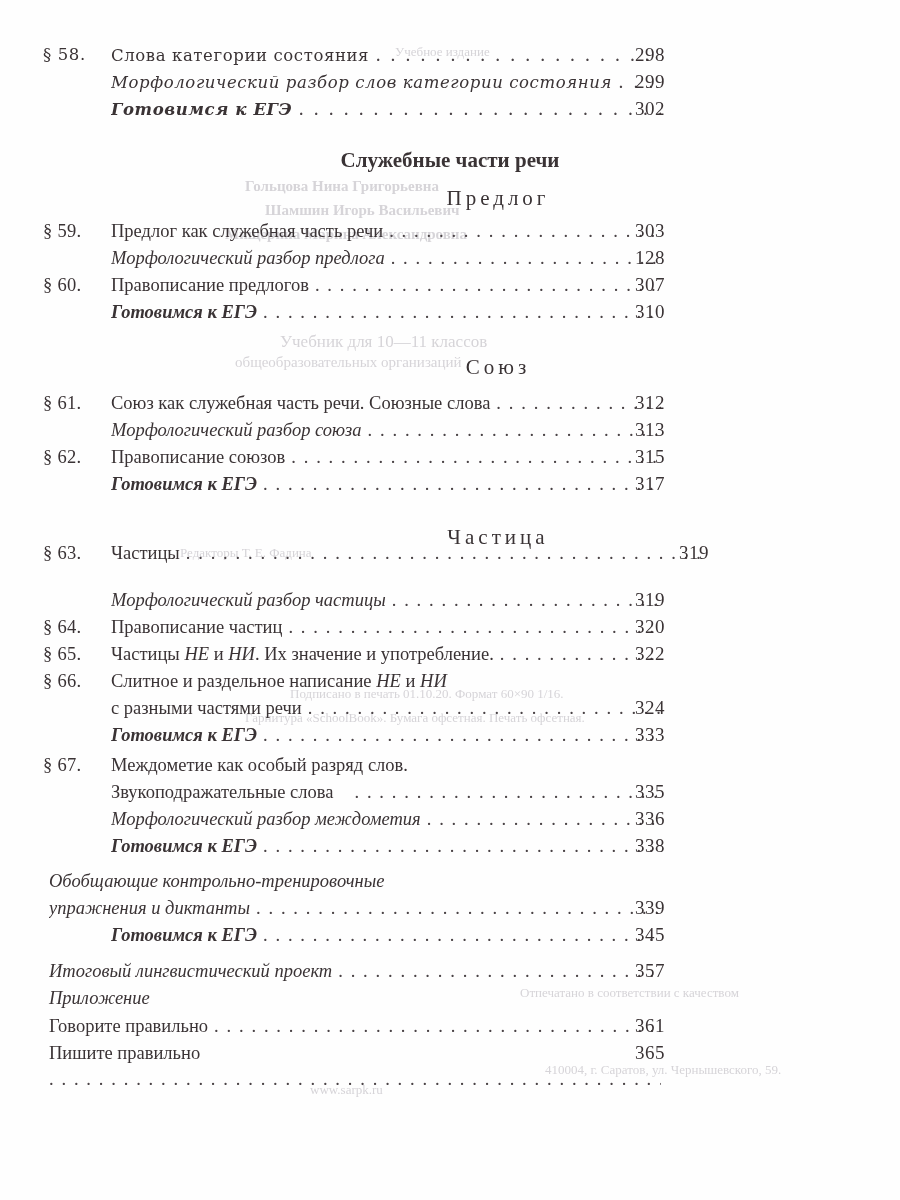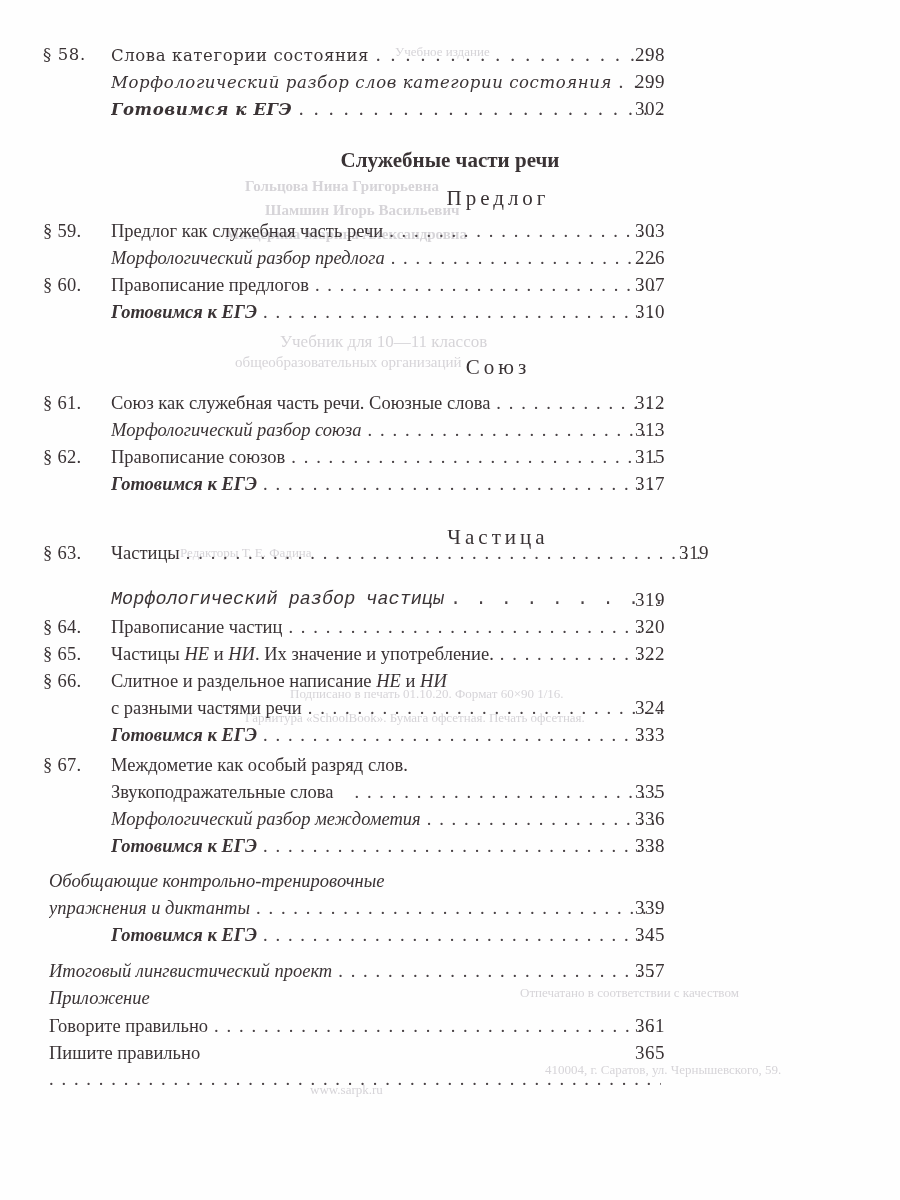--- a/index.html
+++ b/index.html
@@ -158,21 +158,21 @@
       <span class="title">Предлог как служебная часть речи</span>
       <span class="leader"></span>
     </span>
     <span class="page-no">303</span>
   </div>
   <div class="row narrow" style="top:245px;">
     <span class="entry" style="left:96px;">
       <span class="title italic">Морфологический разбор предлога</span>
       <span class="leader"></span>
     </span>
-    <span class="page-no">226</span>
+    <span class="page-no">128</span>
   </div>
   <div class="row narrow" style="top:272px;">
     <span class="num">§ 60.</span>
     <span class="entry" style="left:96px;">
       <span class="title">Правописание предлогов</span>
       <span class="leader"></span>
     </span>
     <span class="page-no">307</span>
   </div>
   <div class="row narrow" style="top:299px;">
@@ -218,21 +218,21 @@
   <div class="subsection-title" style="top:525px;">Частица</div>
   <div class="row narrow" style="top:540px;padding-left:44px;">
     <span class="num">§ 63.</span>
     <span class="entry" style="left:96px;">
       <span class="title">Частицы</span>
       <span class="leader"></span>
     </span>
     <span class="page-no">319</span>
   </div>
   <div class="row narrow" style="top:587px;">
-    <span class="entry" style="left:96px;font-family:Liberation Mono, monospace;">
+    <span class="entry" style="left:96px;">
       <span class="title italic">Морфологический разбор частицы</span>
       <span class="leader"></span>
     </span>
     <span class="page-no">319</span>
   </div>
   <div class="row narrow" style="top:614px;">
     <span class="num">§ 64.</span>
     <span class="entry" style="left:96px;">
       <span class="title">Правописание частиц</span>
       <span class="leader"></span>

